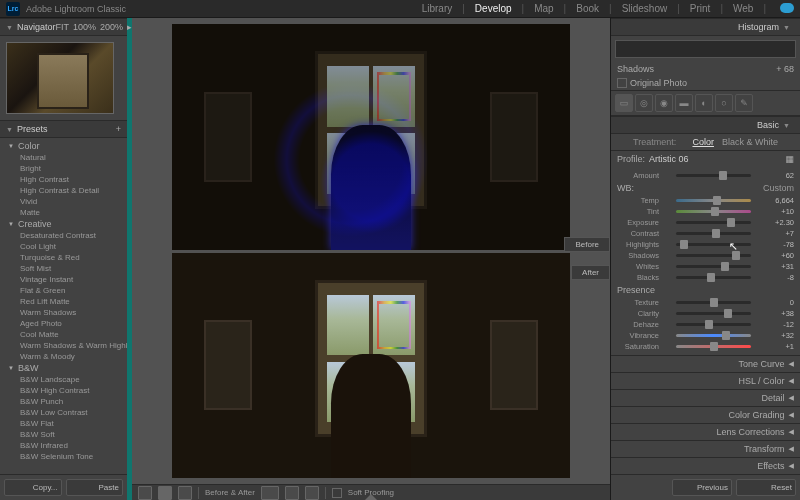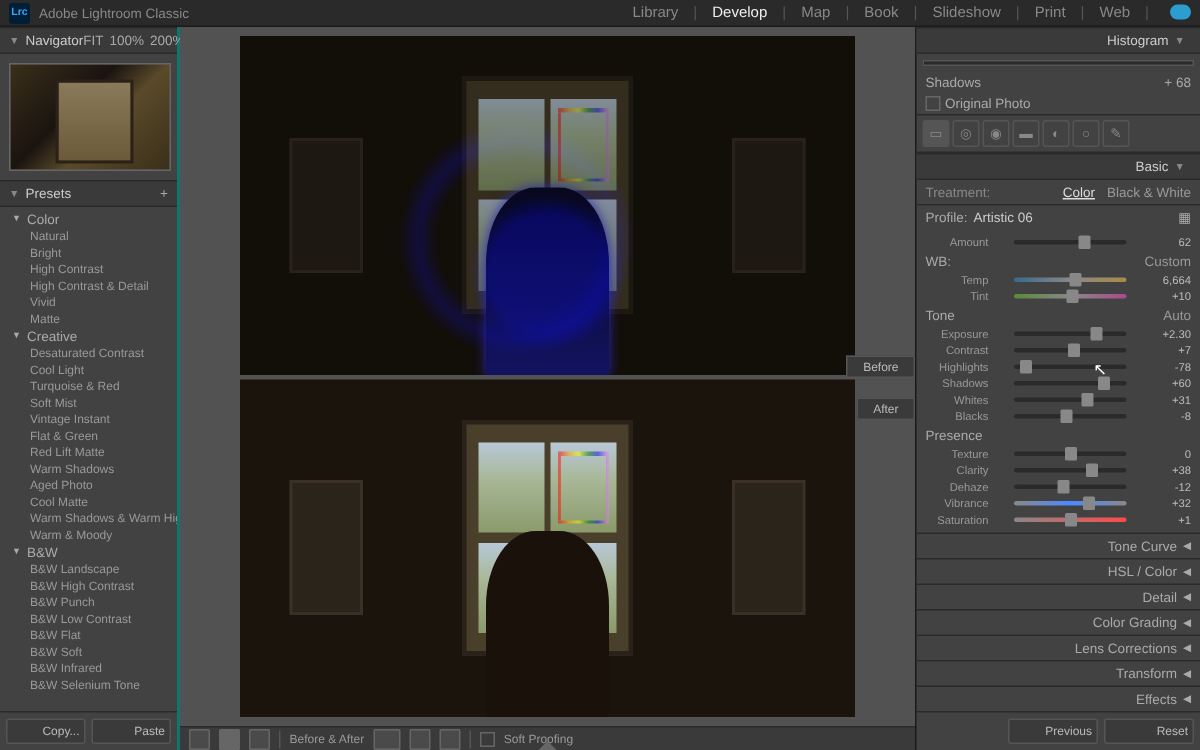--- a/index.html
+++ b/index.html
@@ -7,21 +7,21 @@
 .titlebar{height:18px;background:#2a2a2a;display:flex;align-items:center;padding:0 6px;border-bottom:1px solid #1a1a1a}
 .titlebar .logo{width:14px;height:14px;background:#001e36;border-radius:2px;display:flex;align-items:center;justify-content:center;font-size:7px;color:#31a8ff;font-weight:bold;margin-right:6px}
 .titlebar .title{font-size:9px;color:#888}
 .modules{margin-left:auto;display:flex;gap:10px;align-items:flex-start}
 .modules span{font-size:10px;color:#888;cursor:pointer}
 .modules .sep{color:#555}
 .modules .active{color:#eee}
 .modules .cloud{width:14px;height:10px;background:#2c9dd1;border-radius:5px;margin-left:4px}
 .main{flex:1;display:flex;min-height:0}
 .panel{background:#424242;display:flex;flex-direction:column}
-.left{width:120px;border-right:2px solid #0f766e}
+.left{width:132px;border-right:5px solid #0f766e}
 .right{width:190px;border-left:1px solid #1a1a1a}
 .center{flex:1;background:#525252;display:flex;flex-direction:column;position:relative}
 .phead{display:flex;align-items:center;padding:3px 6px;border-bottom:1px solid #2a2a2a;border-top:1px solid #2a2a2a;background:#3a3a3a}
 .phead .t{color:#ccc;font-size:9px}
 .phead .tri{margin-right:4px;font-size:7px;color:#888}
 .phead .r{margin-left:auto;font-size:8px;color:#888;display:flex;gap:4px;align-items:center}
 .nav-thumb{margin:6px;width:108px;height:72px;border:1px solid #666;background:linear-gradient(135deg,#3a2f1a 0%,#1a1410 40%,#5a4a2a 60%,#3a2f1a 100%);position:relative}
 .nav-thumb::after{content:"";position:absolute;left:30px;top:10px;width:48px;height:52px;background:linear-gradient(#8a7a5a,#6a5a3a);border:2px solid #2a2218}
 .presets{flex:1;overflow:hidden;padding:2px 0}
 .pgroup{padding:1px 8px;font-size:8px;color:#bbb;display:flex;align-items:center;gap:4px}
@@ -59,21 +59,21 @@
 .tool.on{background:#555}
 .basic{padding:3px 6px}
 .brow{display:flex;align-items:center;padding:1px 0;gap:17px}
 .blab{width:42px;text-align:right;font-size:7.5px;color:#999}
 .bslider{flex:1;height:3px;background:#2a2a2a;border-radius:2px;position:relative}
 .bslider .knob{position:absolute;top:-3px;width:8px;height:9px;background:#888;border-radius:1px;transform:translateX(-50%)}
 .bval{width:26px;text-align:right;font-size:7.5px;color:#bbb}
 .sect{padding:3px 6px;border-top:1px solid #2a2a2a;text-align:right;font-size:9px;color:#aaa;display:flex;align-items:center}
 .sect .tri3{margin-left:4px;font-size:7px}
 .sect .sname{margin-left:auto}
-.treat{display:flex;padding:3px 6px;font-size:8px;gap:8px;border-bottom:1px solid #2a2a2a}
+.treat{display:flex;padding:3px 22px;font-size:8px;gap:8px;border-bottom:1px solid #2a2a2a}
 .treat .lab{color:#888}
 .treat .opt{color:#999;cursor:pointer}
 .treat .opt.on{color:#ddd;text-decoration:underline}
 .prow{display:flex;padding:3px 6px;align-items:center;gap:4px;font-size:8px}
 .btnrow2{display:flex;border-top:1px solid #2a2a2a;padding:4px;gap:4px;justify-content:flex-end}
 .shead{display:flex;padding:2px 0;font-size:7.5px;color:#888}
 .shead .r2{margin-left:auto;color:#999}
 .grad{background:linear-gradient(90deg,#3a6a8a,#888,#aa8a4a)}
 .grad2{background:linear-gradient(90deg,#5a8a3a,#888,#aa4a8a)}
 .grad3{background:linear-gradient(90deg,#888,#4a8aff,#888)}
@@ -283,24 +283,20 @@
           </div>
           <span class="bval">6,664</span>
         </div>
         <div class="brow">
           <span class="blab">Tint</span>
           <div class="bslider grad2">
             <div class="knob" style="left:52%"></div>
           </div>
           <span class="bval">+10</span>
         </div>
-        <div class="shead">
-          <span>Tone</span>
-          <span class="r2">Auto</span>
-        </div>
         <div class="brow">
           <span class="blab">Exposure</span>
           <div class="bslider ">
             <div class="knob" style="left:73%"></div>
           </div>
           <span class="bval">+2.30</span>
         </div>
         <div class="brow">
           <span class="blab">Contrast</span>
           <div class="bslider ">

